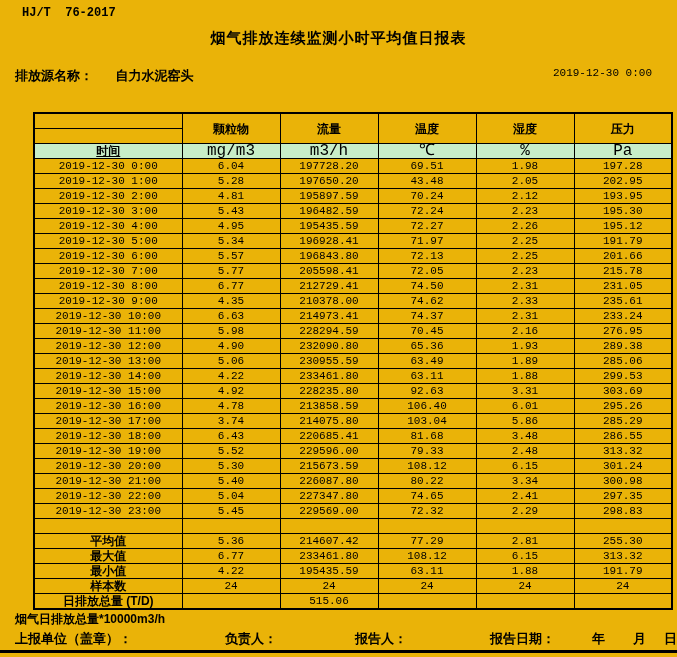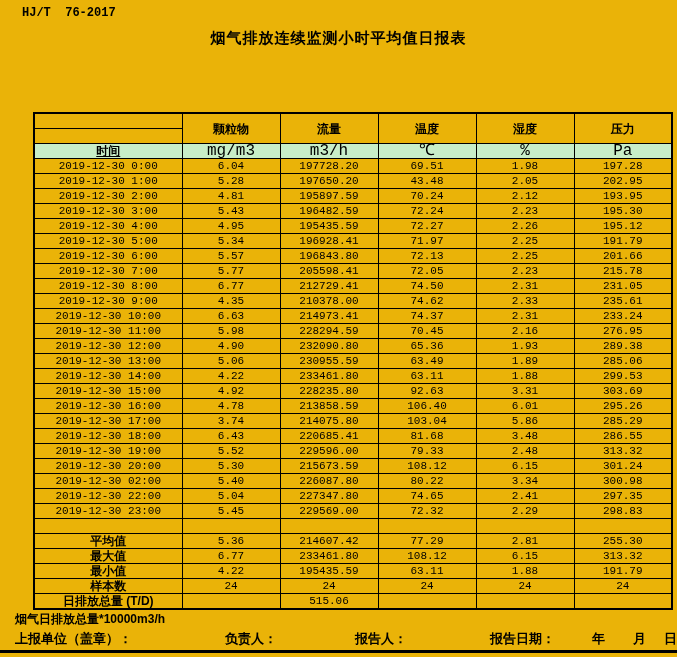--- a/index.html
+++ b/index.html
@@ -42,20 +42,25 @@
                border-top:3px solid #000;}
 </style>
 </head>
 <body>
 
 <div class="page">
 
   <div class="std">HJ/T  76-2017</div>
   <div class="title">烟气排放连续监测小时平均值日报表</div>
 
+  <div class="subhead">
+    <span class="src-label">排放源名称：</span>
+    <span class="src-name">自力水泥窑头</span>
+    <span class="report-date">2019-12-30 0:00</span>
+  </div>
 
   <table class="report">
     <colgroup>
       <col style="width:148px">
         <col style="width:98px">
         <col style="width:98px">
       <col style="width:98px">
         <col style="width:98px">
         <col style="width:98px">
     </colgroup>
@@ -244,21 +249,21 @@
         </tr>
         <tr>
           <td>2019-12-30 20:00</td>
           <td>5.30</td>
           <td>215673.59</td>
           <td>108.12</td>
           <td>6.15</td>
           <td>301.24</td>
         </tr>
         <tr>
-          <td>2019-12-30 02:00</td>
+          <td>2019-12-30 21:00</td>
           <td>5.40</td>
           <td>226087.80</td>
           <td>80.22</td>
           <td>3.34</td>
           <td>300.98</td>
         </tr>
         <tr>
           <td>2019-12-30 22:00</td>
           <td>5.04</td>
           <td>227347.80</td>

